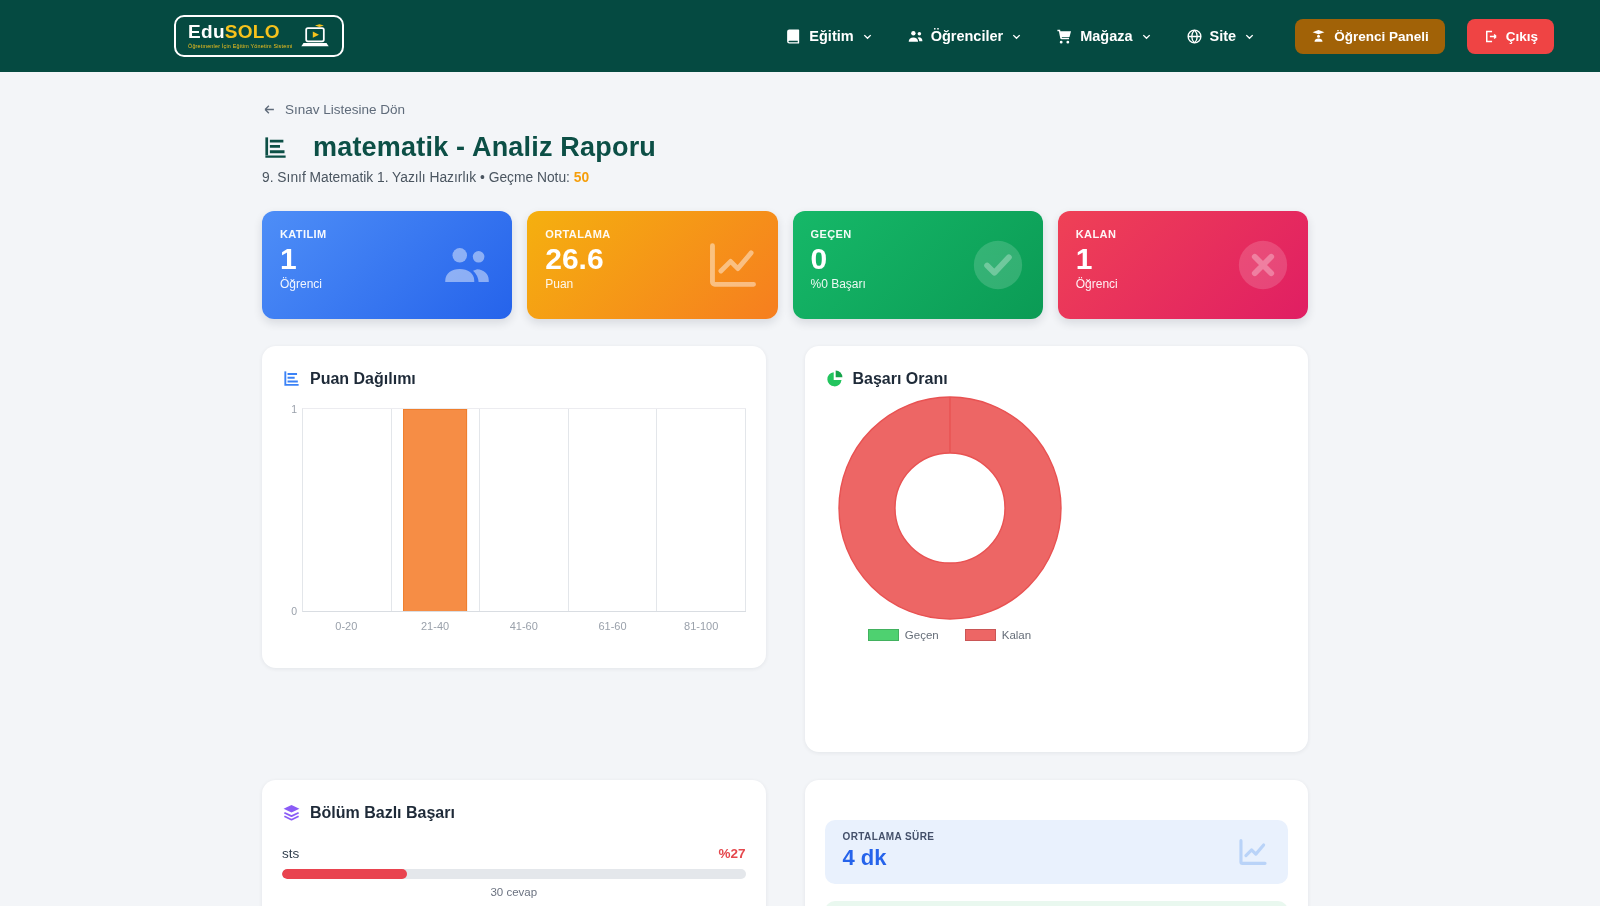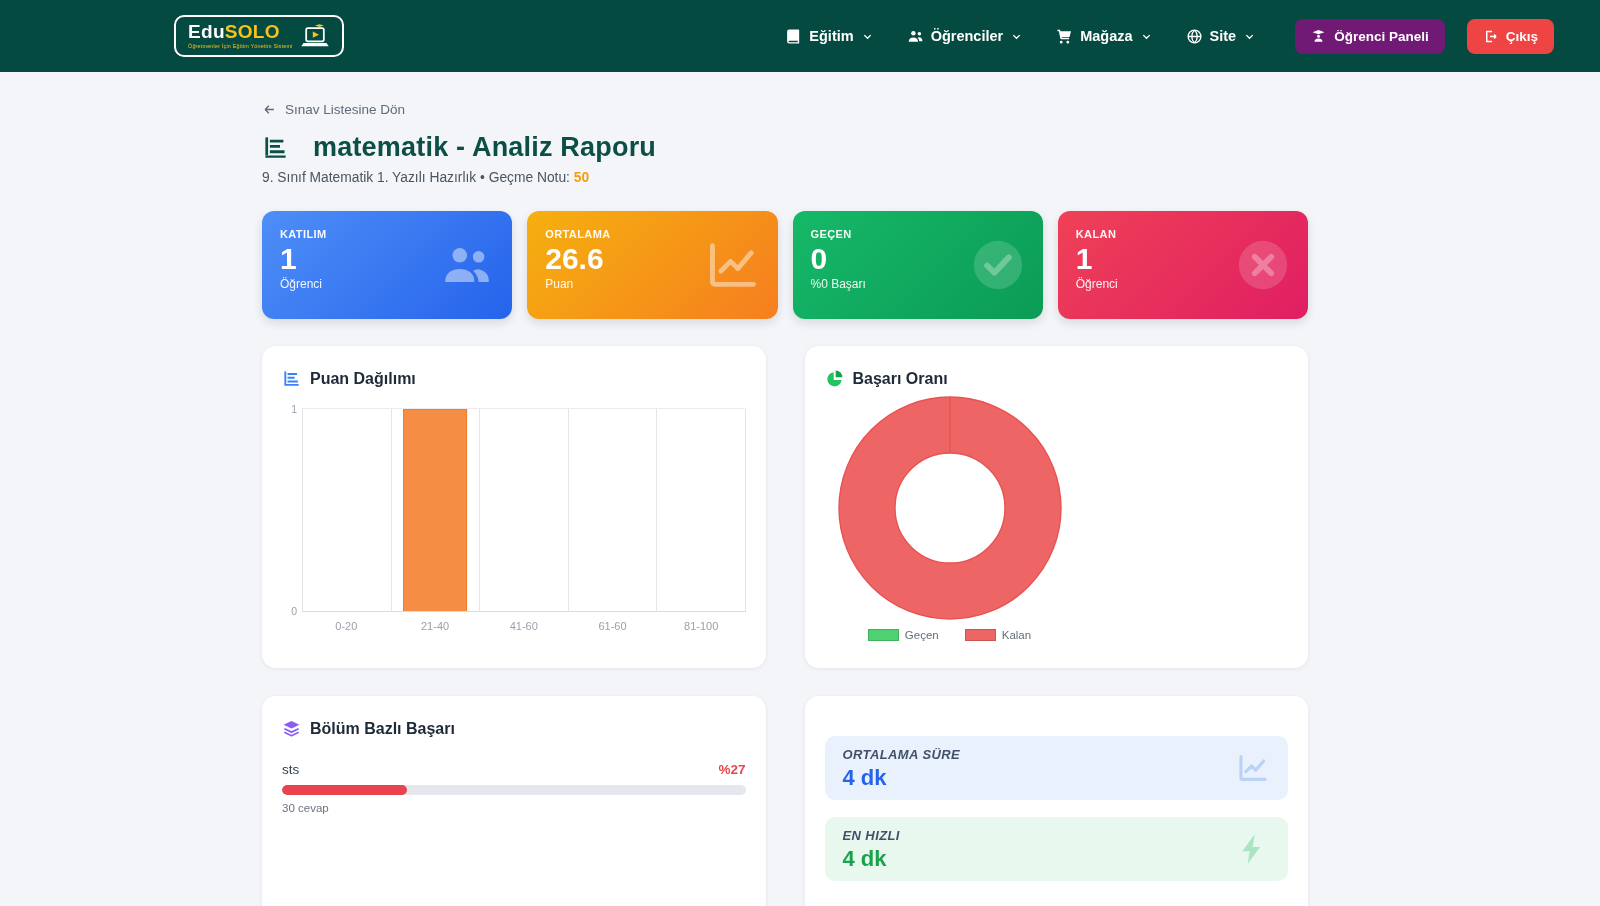--- a/index.html
+++ b/index.html
@@ -13,21 +13,21 @@
   .logo-main { font-size:19px; letter-spacing:.3px; }
   .logo-main .edu { color:#fff; font-weight:600; }
   .logo-main .solo { color:#f6c21c; font-weight:800; }
   .logo-tag { font-size:5.4px; color:#f6c21c; margin-top:3px; letter-spacing:.2px; white-space:nowrap; }
   .nav { margin-left:auto; display:flex; align-items:center; gap:34px; }
   .nav-item { display:flex; align-items:center; gap:7px; color:#fff; font-size:14.5px; font-weight:700; cursor:pointer; }
   .nav-item svg.glyph { width:17px; height:17px; }
   .caret { width:11px; height:11px; margin-left:1px; }
   .hdr-btn { display:flex; align-items:center; gap:8px; border:none; border-radius:8px; color:#fff;
     font-size:13.5px; font-weight:700; padding:10px 16px; cursor:pointer; font-family:inherit; }
-  .btn-panel { background:#701a75; margin-left:40px; }
+  .btn-panel { background:#a16207; margin-left:40px; }
   .btn-logout { background:#ef4444; margin-left:22px; }
   .hdr-btn svg { width:15px; height:15px; }
 
   
   .container { width:1046px; margin-left:262px; }
   .backlink { margin-top:30px; display:flex; align-items:center; gap:8px; color:#5f6b7a; font-size:13.5px; cursor:pointer; width:max-content; }
   .title-row { margin-top:15px; display:flex; align-items:center; gap:24px; }
   .title-row svg { width:27px; height:27px; }
   .page-title { font-size:27px; font-weight:800; color:#0c4f46; letter-spacing:.2px; }
   .subtitle { margin-top:7px; font-size:13.8px; color:#4a5560; }
@@ -61,35 +61,35 @@
   .x-labels .bar-label { flex:1; text-align:center; font-size:11px; color:#9aa1ab; }
 
   
   .donut-block { width:250px; margin-top:8px; display:flex; flex-direction:column; align-items:center; }
   .legend { display:flex; align-items:center; gap:26px; margin-top:9px; }
   .legend-item { display:flex; align-items:center; gap:6px; cursor:pointer; }
   .legend-swatch { width:31px; height:12px; border:1px solid rgba(0,0,0,.15); }
   .legend-label { font-size:11.5px; color:#666e79; }
 
   
-  .section-row { margin-top:24px; }
+  .section-row { margin-top:24px;text-align:center; }
   .sec-head { display:flex; align-items:center; justify-content:space-between; }
   .sec-name { font-size:13.5px; color:#33404f; }
   .sec-pct { font-size:13.5px; font-weight:800; color:#e5484d; }
   .track { margin-top:8px; height:10px; border-radius:6px; background:#e4e7eb; overflow:hidden; }
   .fill { height:100%; border-radius:6px; }
   .answers { margin-top:7px; font-size:11.5px; color:#6b7280; }
   .panel-short { height:225px; }
   .panel-tall { height:229px; }
 
   
   .time-card { margin-top:17px; border-radius:10px; height:64px; padding:11px 18px; position:relative; }
   .time-card.blue { background:#e9f1fd; }
   .time-card.green { background:#e9f8ef; }
-  .time-label { font-size:13px; font-weight:800; letter-spacing:.4px; color:#44506a;font-style:italic; }
+  .time-label { font-size:10px; font-weight:800; letter-spacing:.4px; color:#44506a; }
   .time-value { font-size:22px; font-weight:800; margin-top:3px; }
   .time-card.blue .time-value { color:#2563eb; }
   .time-card.green .time-value { color:#16a34a; }
   .time-icon { position:absolute; right:18px; top:50%; transform:translateY(-50%); width:34px; height:34px; }
   .time-card.blue .time-icon { color:#b9d3f8; }
   .time-card.green .time-icon { color:#a7e6c0; }
 </style>
 </head>
 <body>
 
@@ -254,21 +254,21 @@
         <div class="x-labels">
             <div class="bar-label">0-20</div>
             <div class="bar-label">21-40</div>
             <div class="bar-label">41-60</div>
             <div class="bar-label">61-60</div>
             <div class="bar-label">81-100</div>
           </div>
       </div>
     </div>
 
-    <div class="panel" style="height:322px;">
+    <div class="panel" style="height:406px;">
       <div class="panel-title">
         <svg viewBox="0 0 24 24">
             <path fill="#22c55e" d="M11 4a9 9 0 109.9 9.9H11z"></path>
             <path fill="#15a34a" d="M13.5 2a8.5 8.5 0 018.5 8.5h-8.5z"></path>
           </svg>
         <span>Başarı Oranı</span>
       </div>
       <div class="donut-block">
         <svg width="224" height="224" viewBox="0 0 224 224">
           <circle cx="112" cy="112" r="83" fill="none" stroke="#ed6665" stroke-width="56"></circle>

